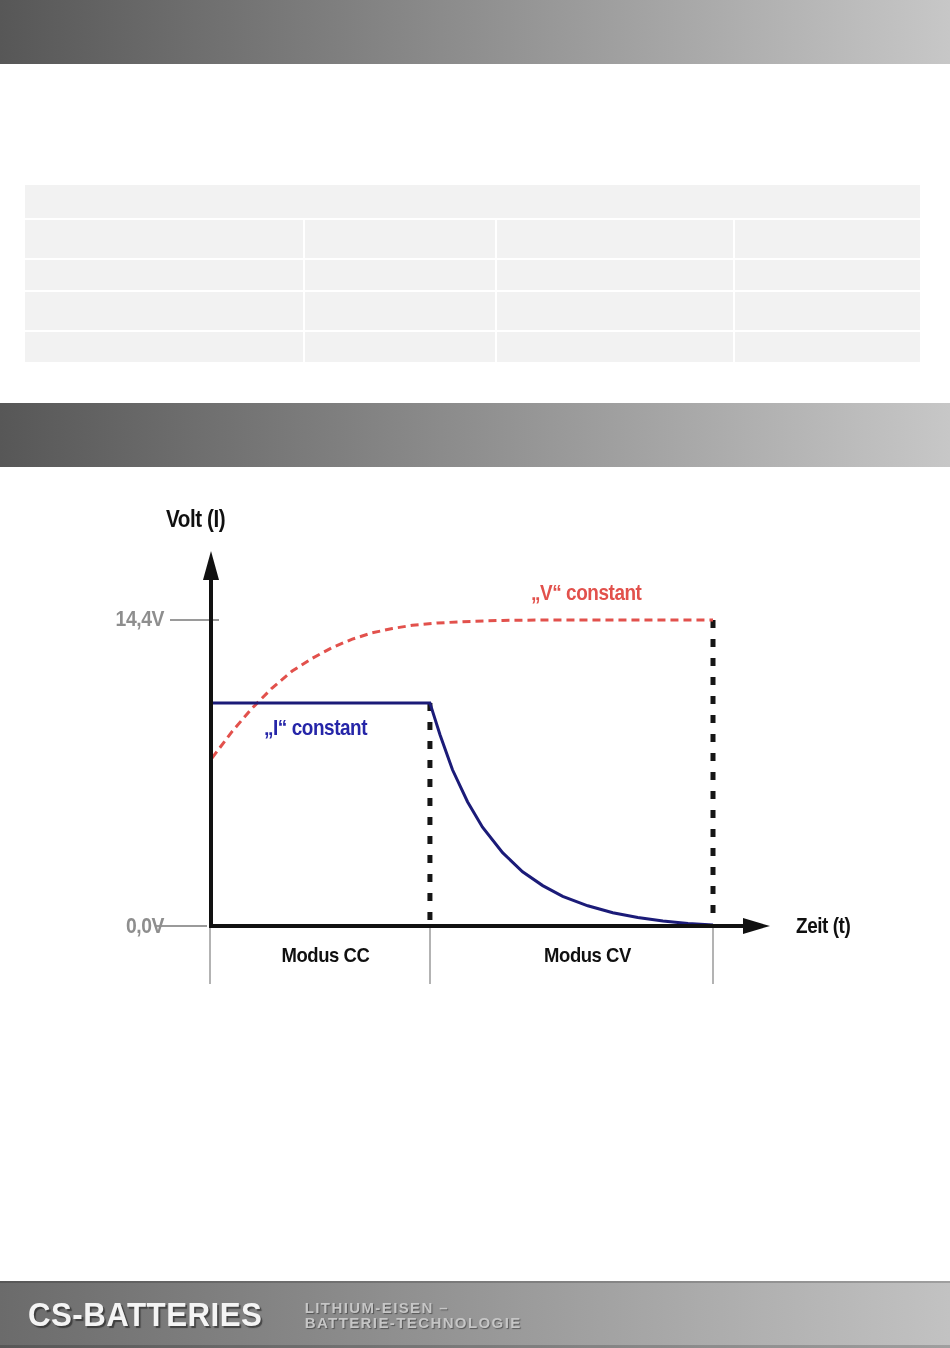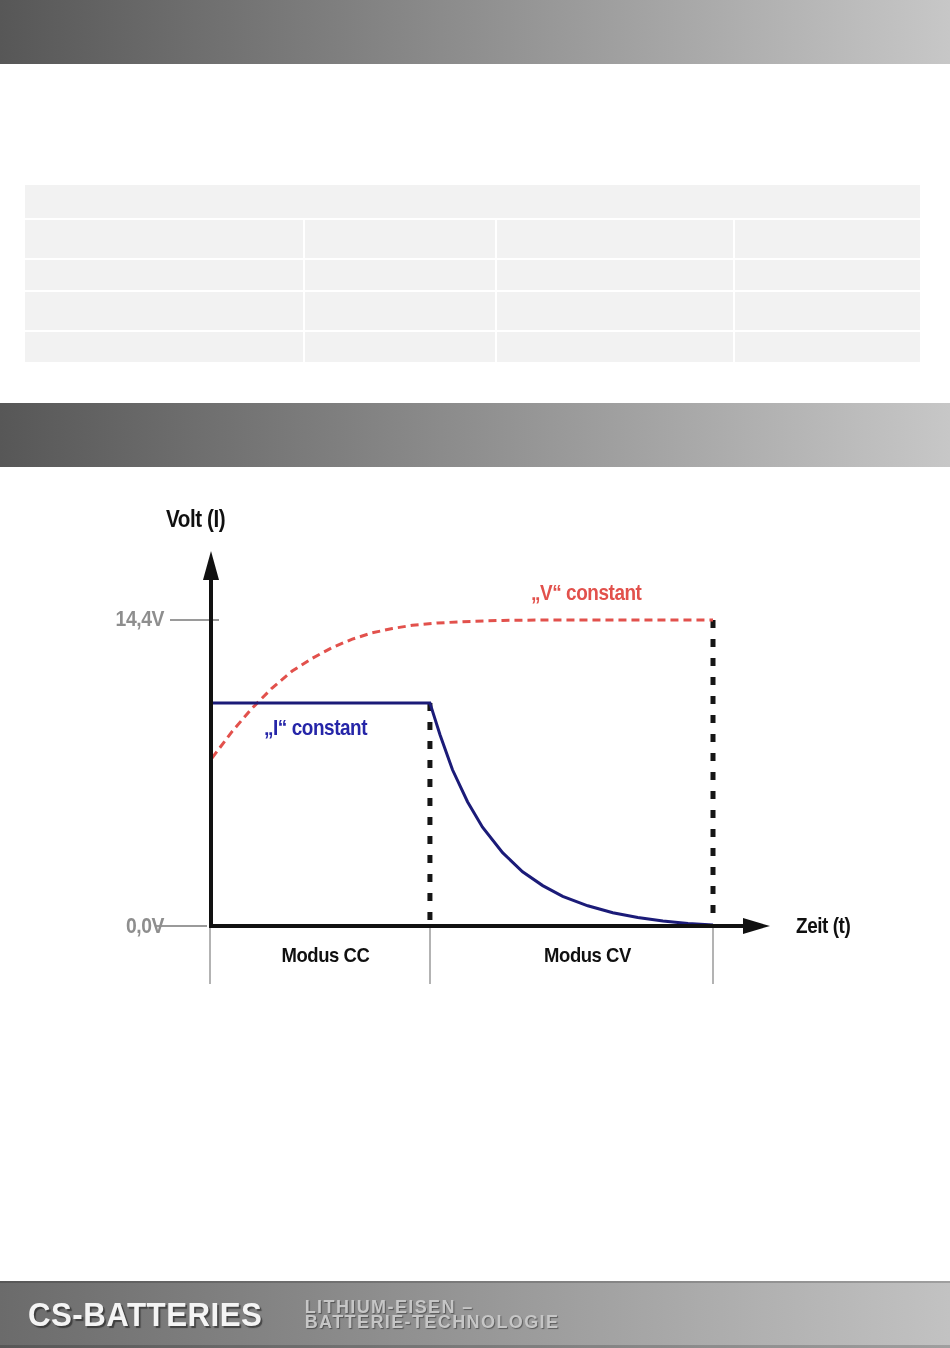--- a/index.html
+++ b/index.html
@@ -30,21 +30,21 @@
   #modcc{left:238px;top:943px;width:175px;text-align:center;font-size:21px;}
   #modcv{left:500px;top:943px;width:175px;text-align:center;font-size:21px;}
   #xlabel{left:796px;top:913px;font-size:22px;}
   
   .footer{position:absolute;left:0;top:1281px;width:950px;height:67px;
           background:linear-gradient(to right,#6b6b6b,#c2c2c2);
           display:flex;align-items:center;box-shadow:inset 0 2px 0 rgba(0,0,0,0.18), inset 0 -3px 0 rgba(0,0,0,0.18);}
   .brand{margin-left:28px;font-size:34px;font-weight:bold;color:#f4f4f4;letter-spacing:0.5px;
          text-shadow:2px 2px 1px rgba(20,20,20,0.55);transform:scaleX(0.92);transform-origin:left center;
          white-space:nowrap;}
-  .tagline{margin-left:22px;font-size:18px;font-weight:bold;color:#c6c6c6;letter-spacing:1.4px;
+  .tagline{margin-left:22px;font-size:15px;font-weight:bold;color:#c6c6c6;letter-spacing:1.4px;
            line-height:15px;text-shadow:1px 1px 1px rgba(30,30,30,0.5);white-space:nowrap;}
 </style>
 </head>
 <body>
 
 <div class="page">
 
   <div id="topbar" class="gbar"></div>
 
   <div id="spec-table" class="spec-table">

